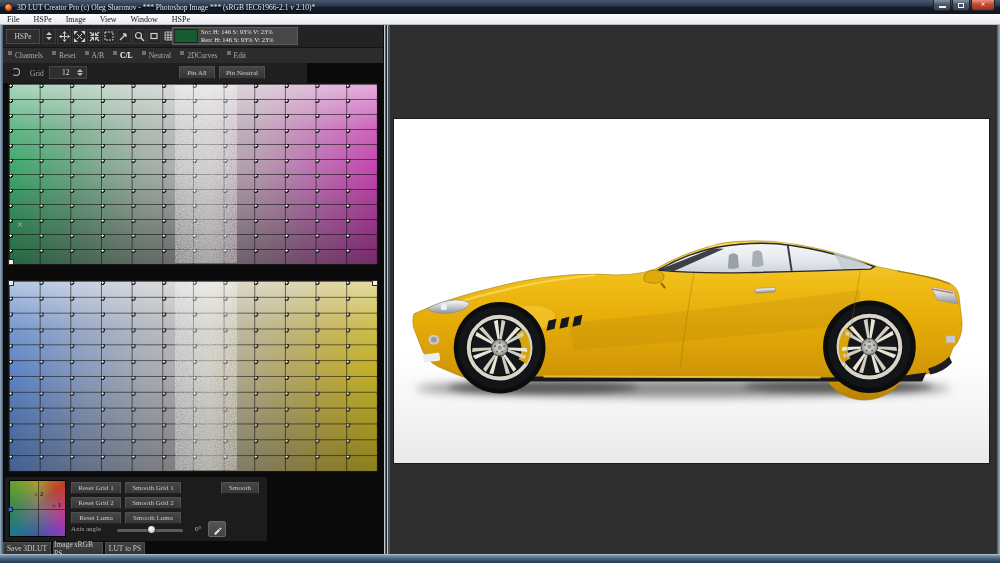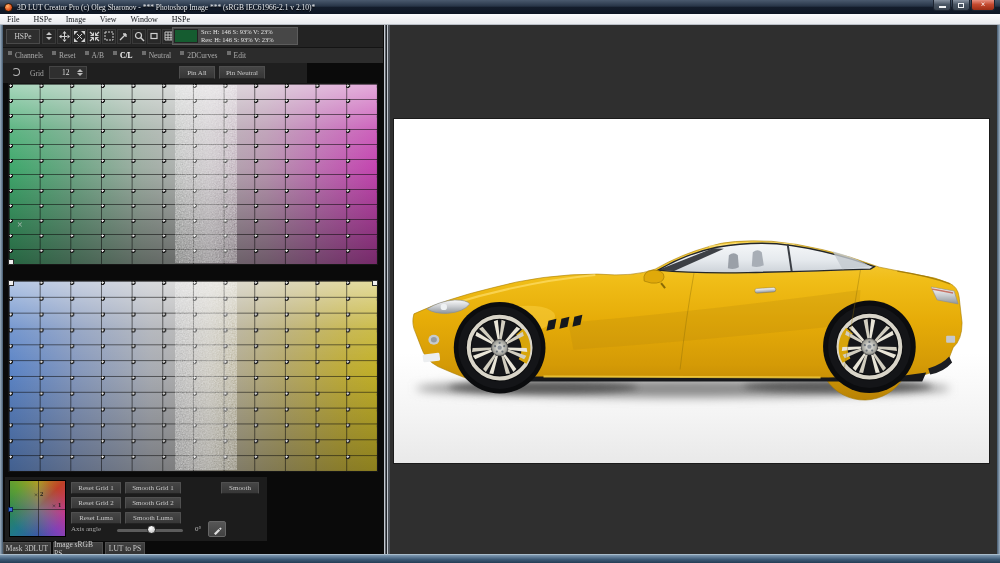--- a/index.html
+++ b/index.html
@@ -320,21 +320,21 @@
       <div class="sliderthumb"></div>
       <div class="axisvalue">0°</div>
       <div class="dropperbtn">
         <svg width="11" height="11">
             <path d="M2,9.5 l4.5,-4.5 1.6,1.6 -4.5,4.5 Z" fill="#ddd"></path>
             <path d="M7,4.5 l1.6,1.6 1,-1.6 -1,-1 Z" fill="#ddd"></path>
           </svg>
       </div>
     </div>
 
-    <div class="fbtn fsave">Mask 3DLUT</div>
+    <div class="fbtn fsave">Save 3DLUT</div>
     <div class="fbtn fimg">Image sRGB PS</div>
     <div class="fbtn flut">LUT to PS</div>
     <div class="compare">Compare</div>
   </div>
 
   <div class="splitter"></div>
 
   <div class="rightpanel">
     <div class="imagearea">
       <svg viewBox="0 0 597 346" preserveAspectRatio="none">

